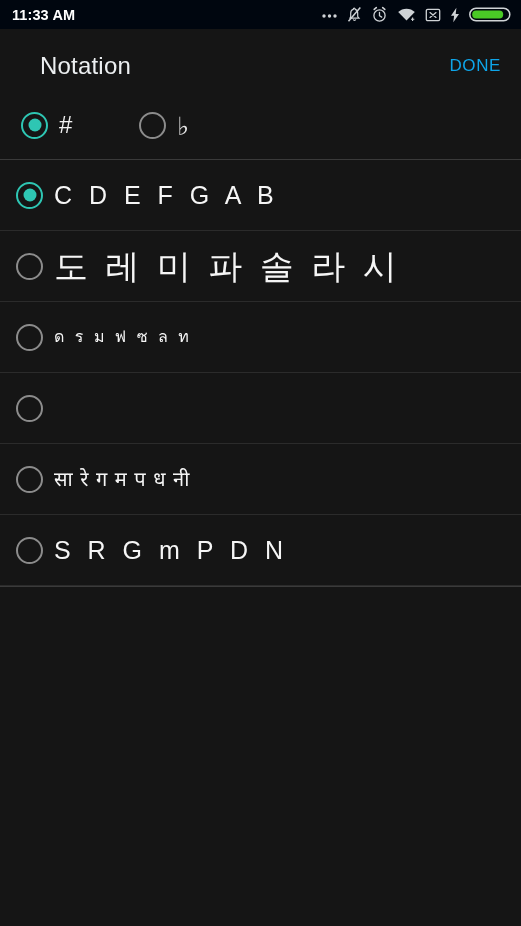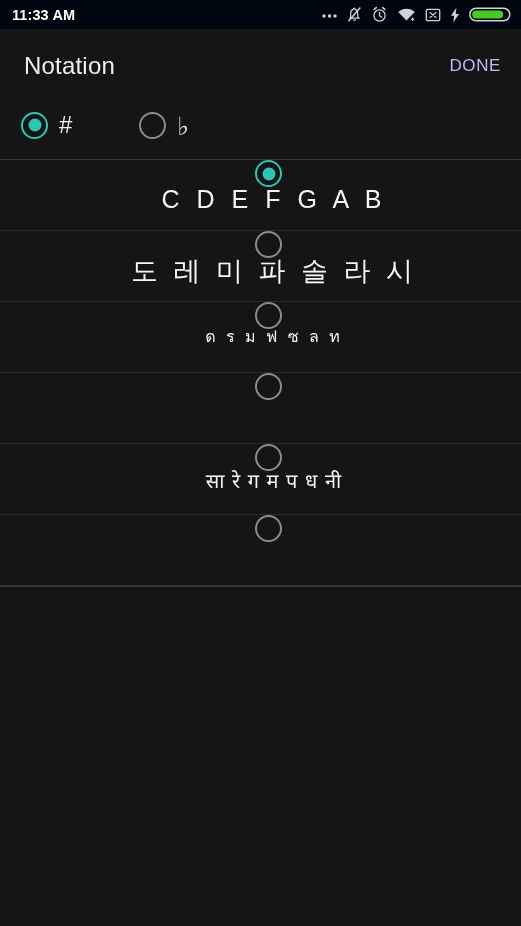--- a/index.html
+++ b/index.html
@@ -19,23 +19,24 @@
   }
   .clock { color:#ffffff; font-size:14.5px; font-weight:bold; letter-spacing:.1px; }
   .sysicons { display:flex; align-items:center; gap:9px; }
   .sysicons svg { display:block; }
 
   
   .appbar {
     height:62px; background:#151515;
     display:flex; align-items:center; justify-content:space-between;
     padding:12px 20px 0 24px;
+    margin-left:16px;
   }
   .title { color:#eceff1; font-size:24px; font-weight:normal; letter-spacing:.2px; }
-  .done  { color:#c4b5fd; font-size:17px; letter-spacing:.6px; cursor:pointer; }
+  .done  { color:#0ea5e9; font-size:17px; letter-spacing:.6px; cursor:pointer; }
 
   
   .accidentals {
     height:68px; display:flex; align-items:center;
     padding-left:21px; gap:0;
   }
   .acc-opt { display:flex; align-items:center; cursor:pointer; }
   .acc-opt:first-child { margin-right:67px; }
   .acc-label { color:#f2f2f2; font-size:24px; margin-left:11px; line-height:1; }
   .acc-label.flat { font-size:25px; color:#e6e6e6; position:relative; top:1px; }
@@ -52,28 +53,27 @@
     background:#2ec6b3; transform:translate(-50%,-50%);
   }
 
   
   .list { width:100%; }
   .row {
     height:71px; display:flex; align-items:center;
     padding-left:16px; cursor:pointer;
     border-bottom:1px solid #2b2b2b;
     background:#151515;
-    flex-direction:column;
   }
   .row .rlabel {
     color:#f5f5f5; font-size:25px; margin-left:11px;
     white-space:nowrap; line-height:1;
   }
   .row .rlabel.spaced { letter-spacing:5px; }
-  .row .rlabel.cjk { letter-spacing:4px; font-size:27px; }
+  .row .rlabel.cjk { letter-spacing:4px; font-size:34px; }
   .row .rlabel.deva { font-size:20px; letter-spacing:1px; }
   .row .rlabel.thai { font-size:16px; letter-spacing:3px; }
 
   .filler { background:#151515; flex:1; }
 </style>
 </head>
 <body>
 
 <div class="phone">
 
@@ -177,20 +177,21 @@
     </div>
 
     <div class="row">
       <span class="radio off"></span>
       <span class="rlabel deva">सा रे ग म प ध नी</span>
     </div>
 
 
     <div class="row">
       <span class="radio off"></span>
+      <span class="rlabel spaced">S R G m P D N</span>
     </div>
 
   </div>
 
   <div class="sep-strong"></div>
   <div class="filler"></div>
 
 </div>
 
 </body></html>

